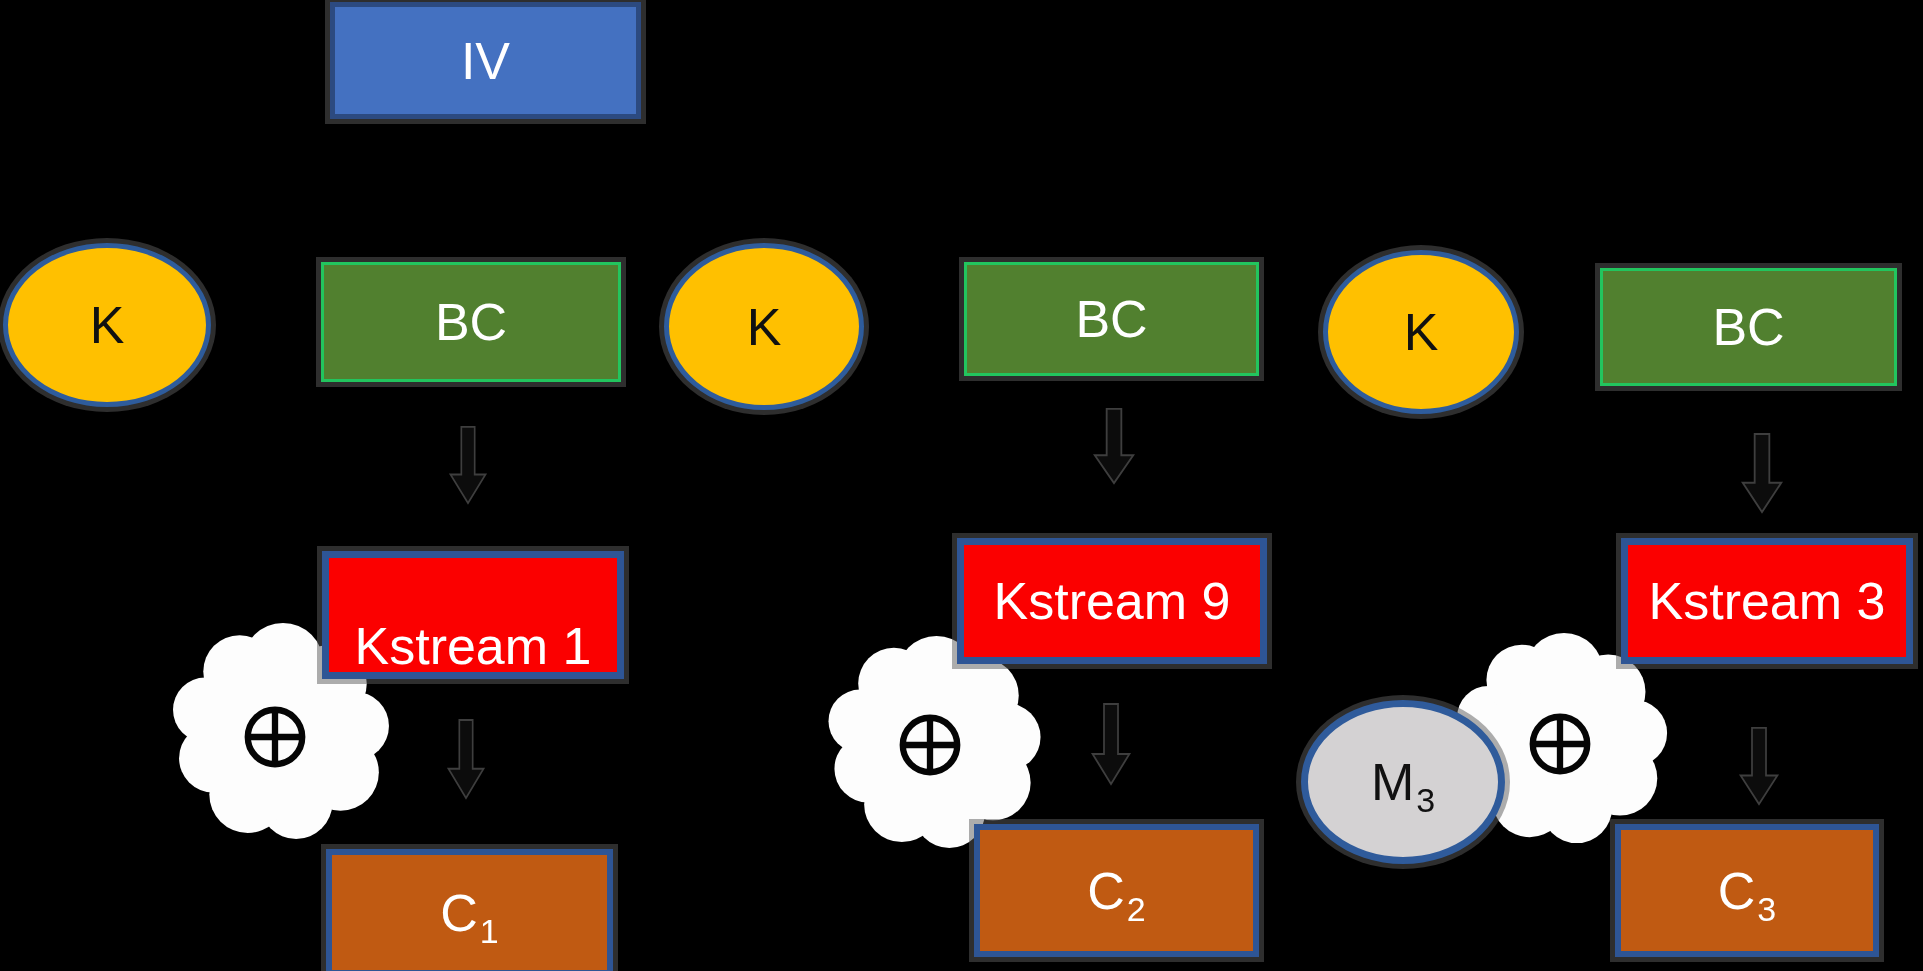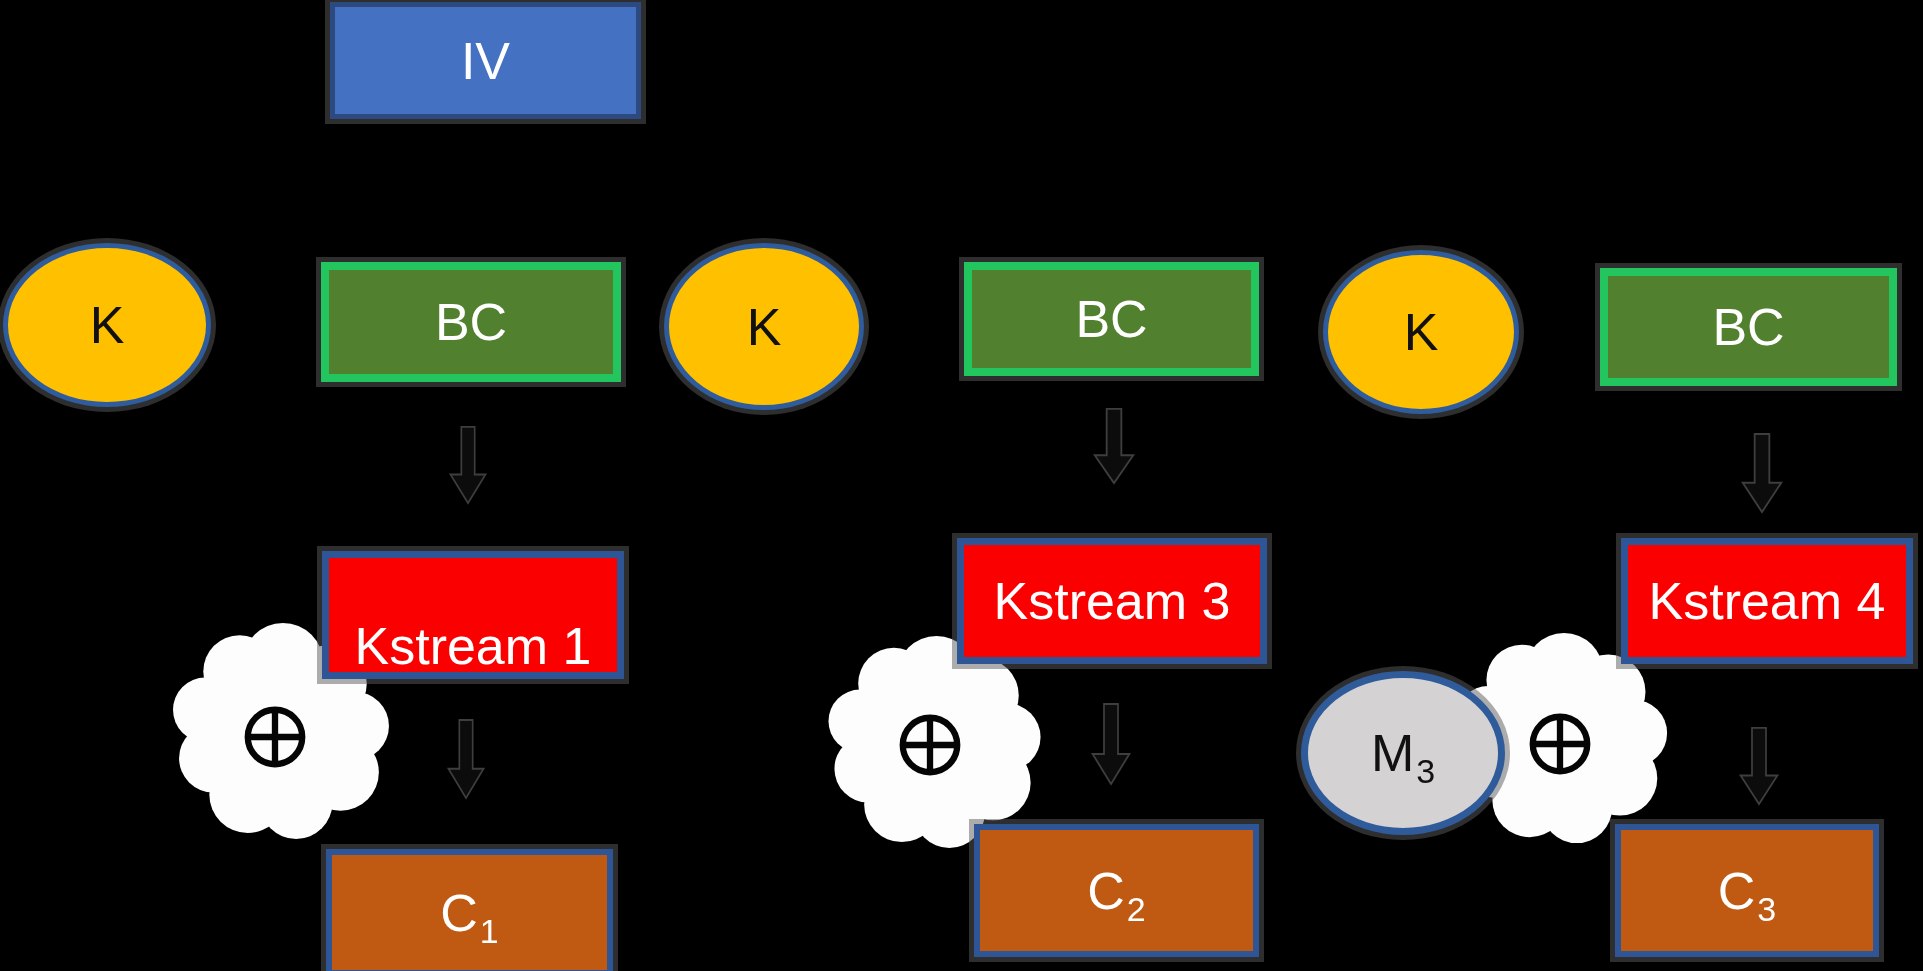--- a/index.html
+++ b/index.html
@@ -12,21 +12,21 @@
   }
   .shape{
     position:absolute;
     box-sizing:border-box;
     display:flex;align-items:center;justify-content:center;
     font-size:52px;line-height:1;
     box-shadow:0 0 0 5px rgba(92,92,92,.5);
   }
   .ellipse{border-radius:50%;}
   .iv{background:#4471C1;border:5px solid #2C4A80;color:#fff;}
-  .bc{background:#51802F;border:8px solid #22c55e;color:#fff;}
+  .bc{background:#51802F;border:3px solid #22c55e;color:#fff;}
   .k{background:#FFC000;border:5px solid #2E5C9C;color:#111;}
   .kstream{background:#FB0000;border:7px solid #2E5595;color:#fff;}
   .m{background:#D4D2D3;border:7px solid #2F5B9B;color:#111;}
   .c{background:#C05A12;border:6px solid #2E5595;color:#fff;}
   .sub{font-size:34px;display:inline-block;transform:translateY(0.35em);margin-left:2px;}
   svg.cloud,svg.arrow,svg.xor{position:absolute;overflow:visible;}
 </style>
 </head>
 <body>
 
@@ -116,41 +116,41 @@
     <span><span>C</span><span class="sub">1</span></span>
   </div>
 
   <div class="shape k ellipse" style="left:664px;top:243px;width:200px;height:167px;">
     <span>K</span>
   </div>
   <div class="shape bc" style="left:964px;top:262px;width:295px;height:114px;">
     <span>BC</span>
   </div>
   <div class="shape kstream" style="left:957px;top:538px;width:310px;height:126px;">
-    <span>Kstream 3</span>
+    <span>Kstream 9</span>
   </div>
   <svg class="xor" style="left:895px;top:710px;width:70px;height:70px;" viewBox="0 0 72 72">
     <circle cx="36" cy="36" r="28" fill="none" stroke="#050505" stroke-width="6.5"></circle>
     <line x1="8" y1="36" x2="64" y2="36" stroke="#050505" stroke-width="6.5"></line>
     <line x1="36" y1="8" x2="36" y2="64" stroke="#050505" stroke-width="6.5"></line>
   </svg>
   <div class="shape c" style="left:974px;top:824px;width:285px;height:133px;align-items:center;">
     <span><span>C</span><span class="sub">2</span></span>
   </div>
 
   <div class="shape k ellipse" style="left:1323px;top:250px;width:196px;height:164px;">
     <span>K</span>
   </div>
   <div class="shape bc" style="left:1600px;top:268px;width:297px;height:118px;">
     <span>BC</span>
   </div>
   <div class="shape kstream" style="left:1621px;top:538px;width:292px;height:126px;">
-    <span>Kstream 4</span>
+    <span>Kstream 3</span>
   </div>
-  <div class="shape m ellipse" style="left:1301px;top:671px;width:204px;height:164px;">
+  <div class="shape m ellipse" style="left:1301px;top:700px;width:204px;height:164px;">
     <span><span>M</span><span class="sub">3</span></span>
   </div>
   <svg class="xor" style="left:1525px;top:709px;width:70px;height:70px;" viewBox="0 0 72 72">
     <circle cx="36" cy="36" r="28" fill="none" stroke="#050505" stroke-width="6.5"></circle>
     <line x1="8" y1="36" x2="64" y2="36" stroke="#050505" stroke-width="6.5"></line>
     <line x1="36" y1="8" x2="36" y2="64" stroke="#050505" stroke-width="6.5"></line>
   </svg>
   <div class="shape c" style="left:1615px;top:824px;width:264px;height:133px;">
     <span><span>C</span><span class="sub">3</span></span>
   </div>

